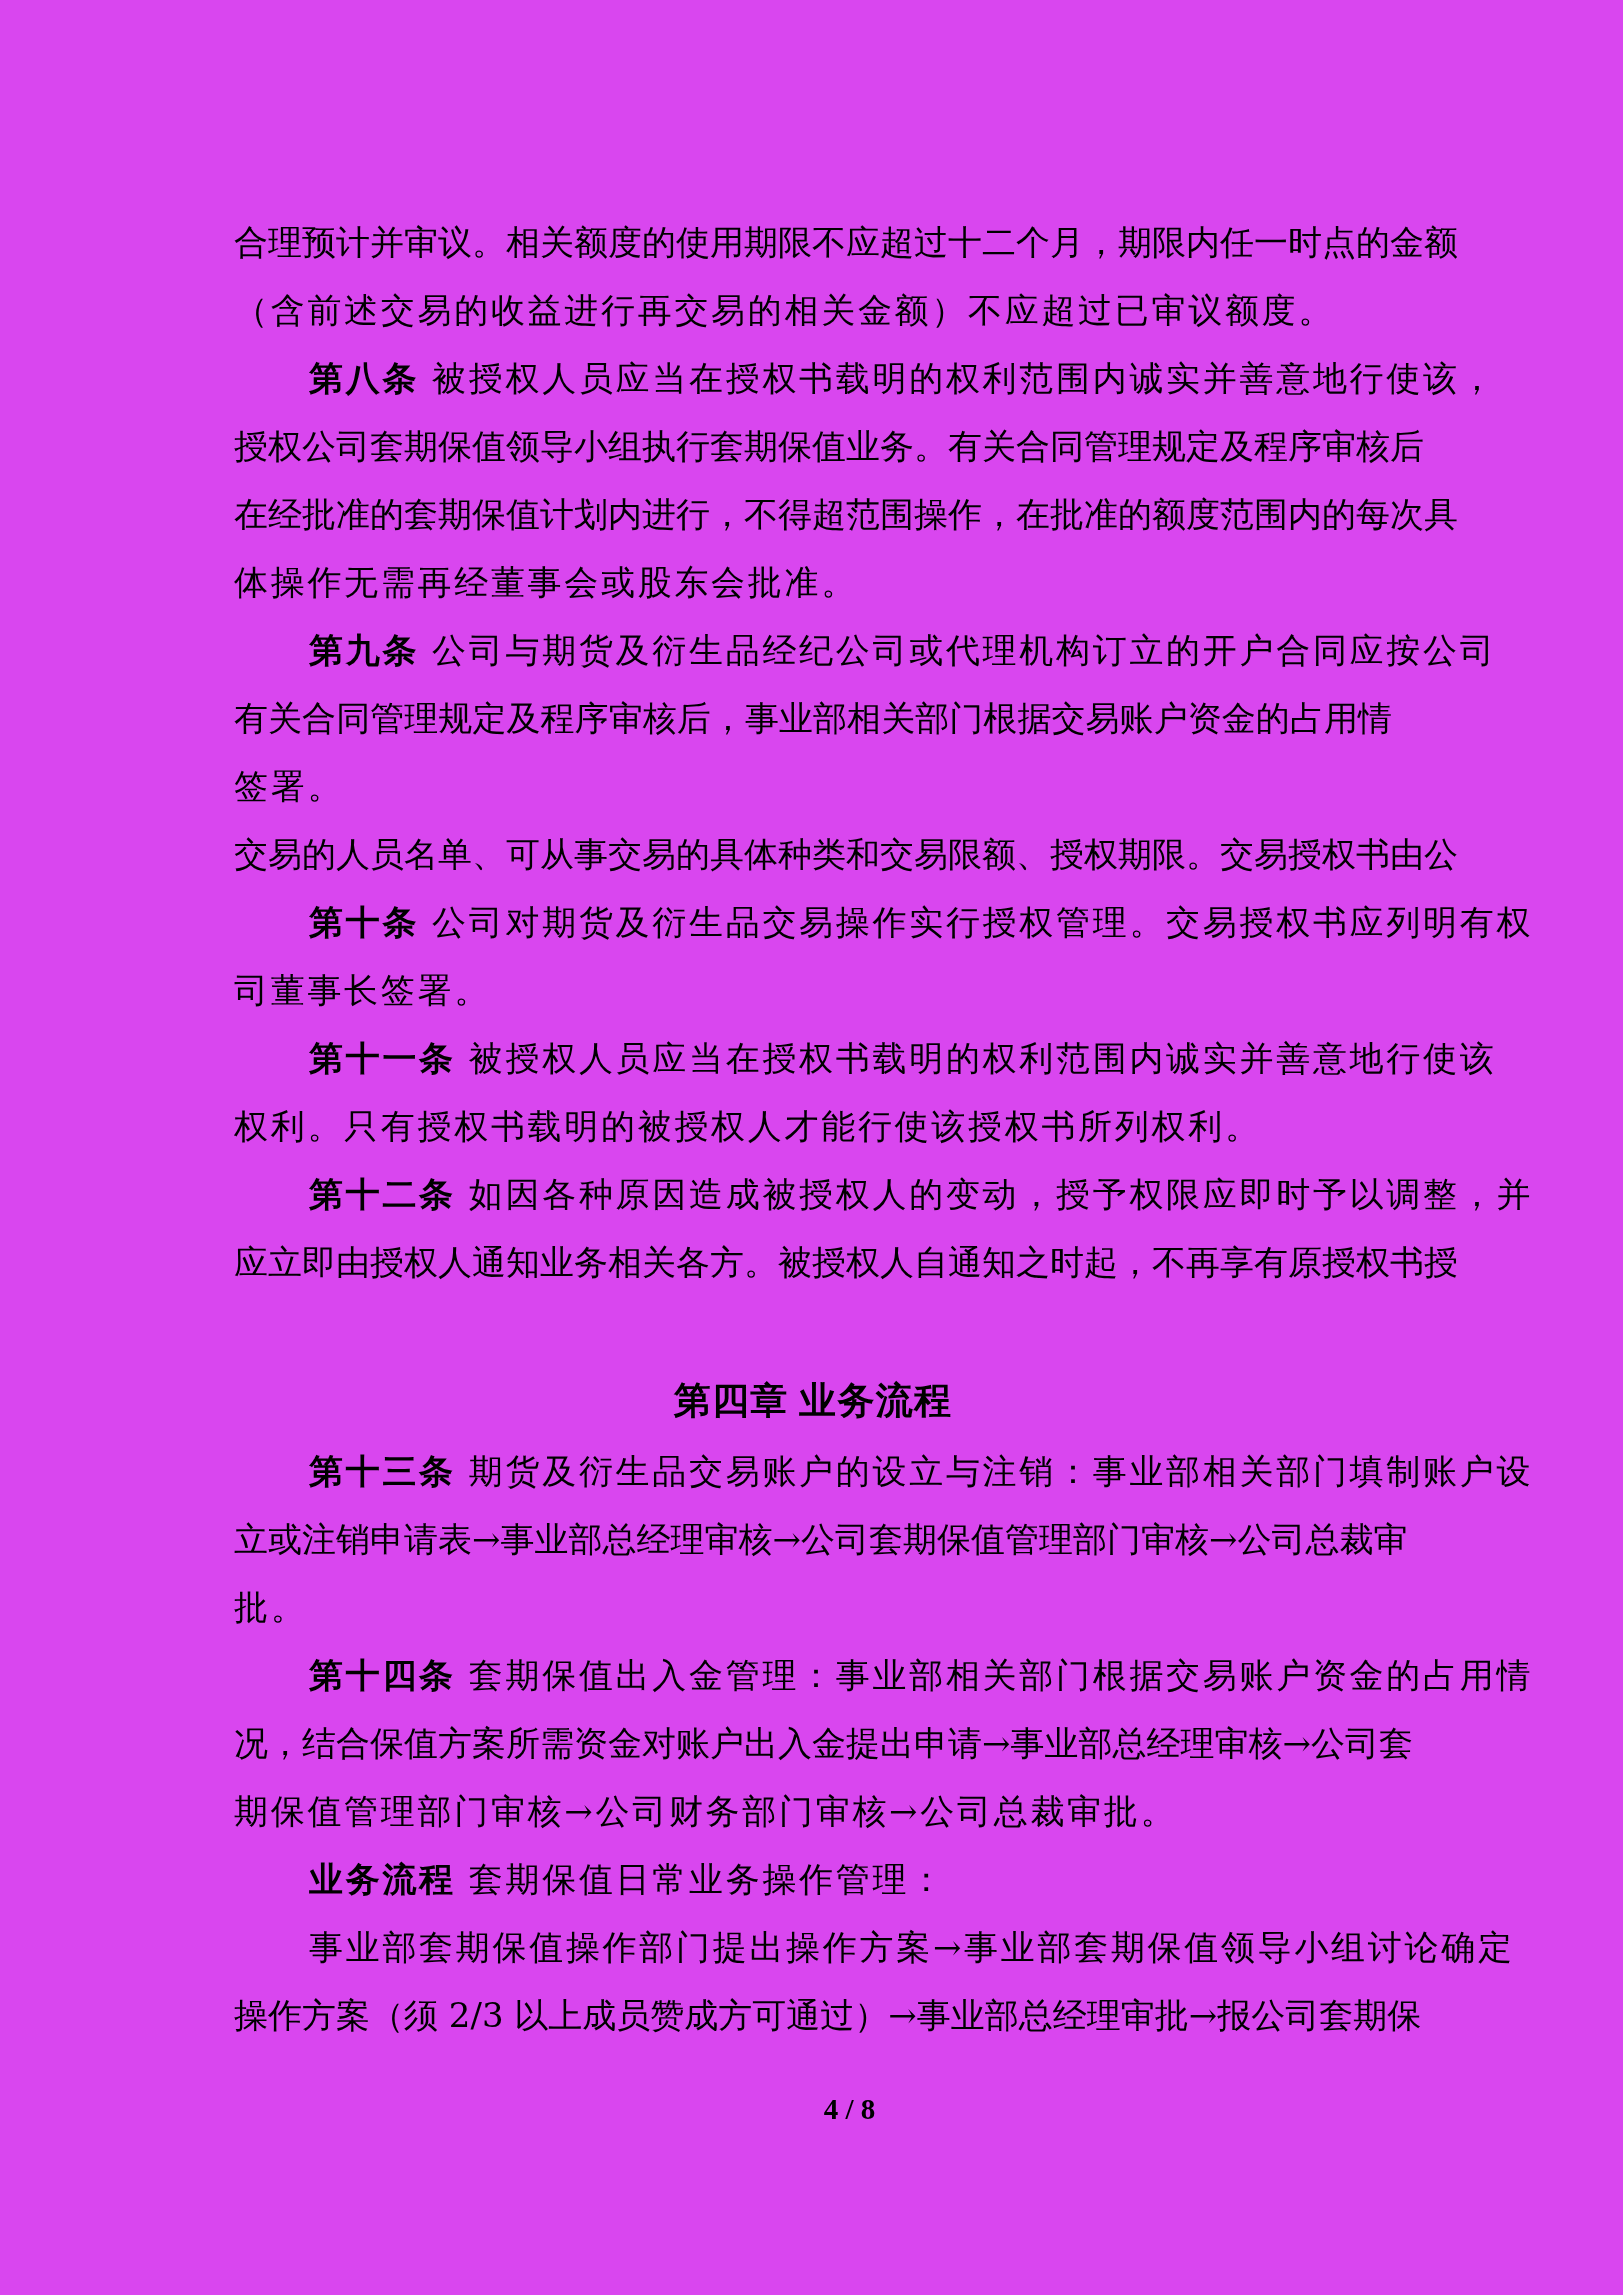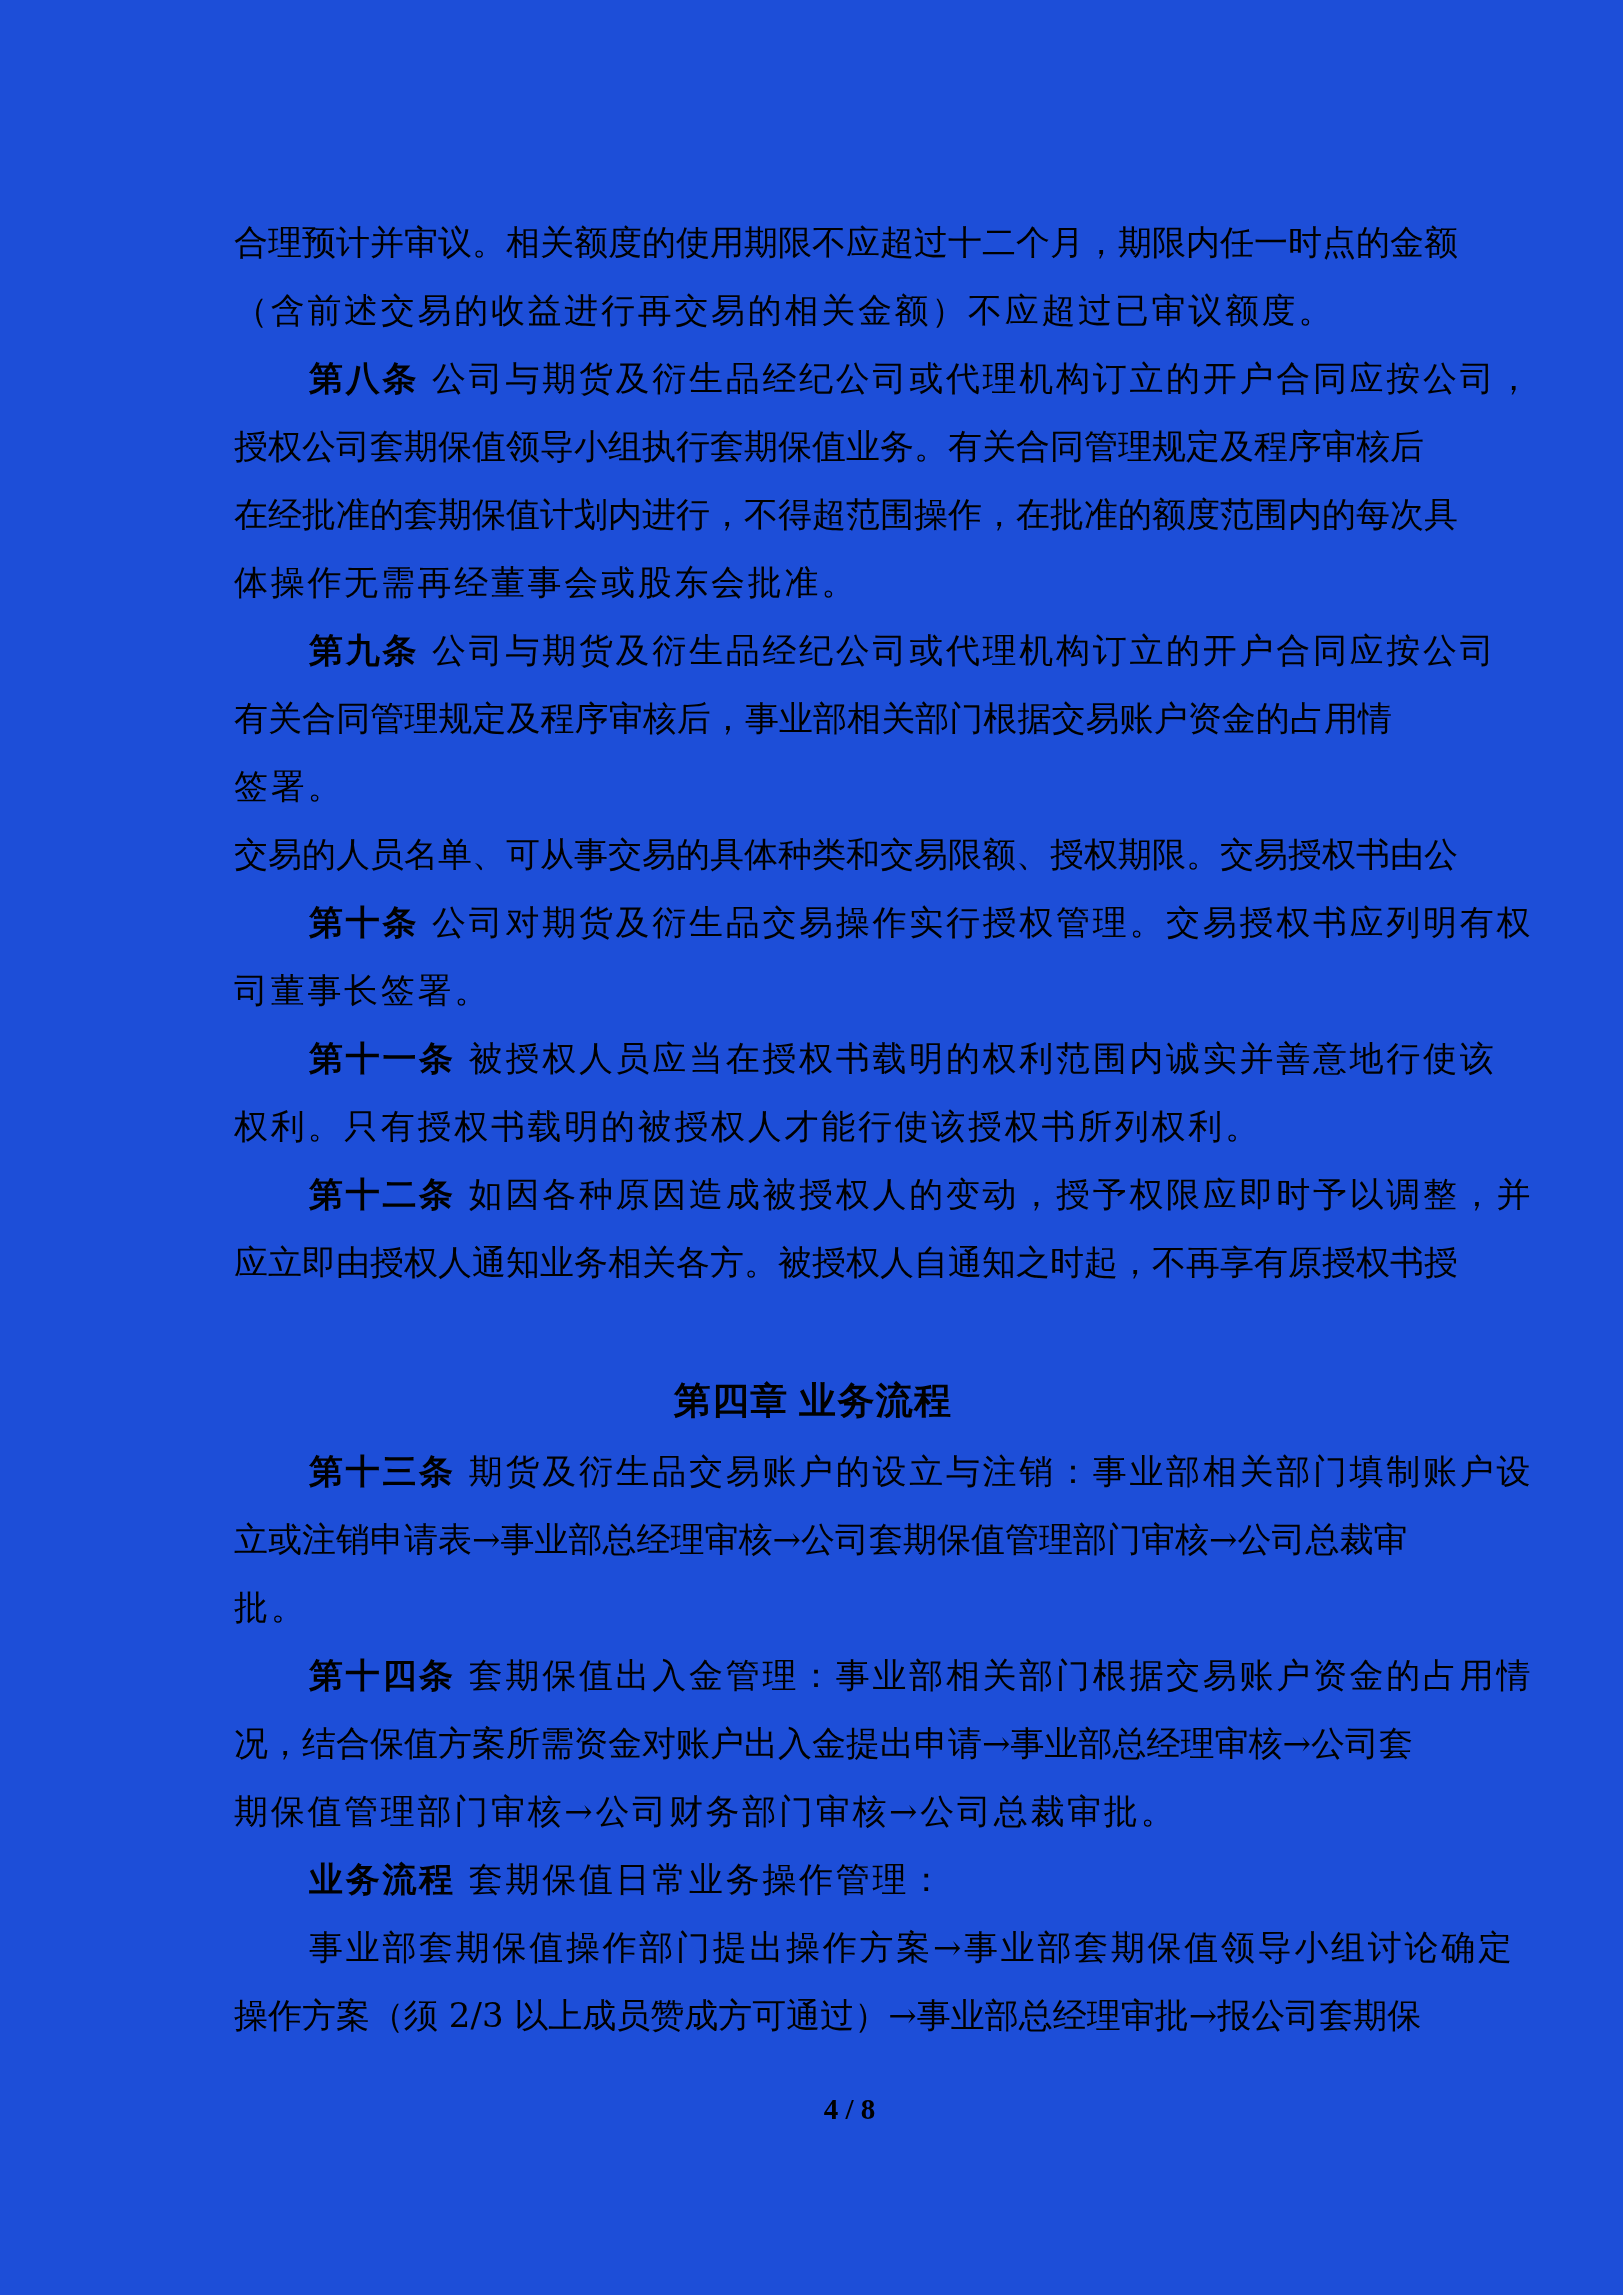--- a/index.html
+++ b/index.html
@@ -1,18 +1,18 @@
 <!DOCTYPE html>
 <html style="font-size:10.5px"><head>
 <meta charset="utf-8">
 <style>
   html, body { margin: 0; padding: 0; background: #ffffff; }
   body { width: 1623px; height: 2295px; position: relative; overflow: hidden; }
   .page {
-    position: absolute; left: 0; top: 0; width: 1623px; height: 2295px; background: #1d4ed8;
+    position: absolute; left: 0; top: 0; width: 1623px; height: 2295px; background: #d946ef;
     font-family: "DejaVu Serif", "Liberation Serif", serif; color: #000000;
   }
   .body-text {
     position: absolute; left: 234px; width: 1158px; top: 208px;
   }
   .line {
     height: 68px; line-height: 68px; font-size: 34px; white-space: nowrap;
     letter-spacing: 2.7px; overflow: visible;
   }
   .line.indent { padding-left: 75px; }
@@ -33,21 +33,21 @@
 
 <div class="page">
   <div class="body-text">
 
     <div class="paragraph">
       <div class="line justify">合理预计并审议。相关额度的使用期限不应超过十二个月，期限内任一时点的金额</div>
       <div class="line">（含前述交易的收益进行再交易的相关金额）不应超过已审议额度。</div>
     </div>
 
     <div class="paragraph">
-      <div class="line indent"><span class="art-label">第八条</span><span>公司与期货及衍生品经纪公司或代理机构订立的开户合同应按公司，</span></div>
+      <div class="line indent"><span class="art-label">第八条</span><span>被授权人员应当在授权书载明的权利范围内诚实并善意地行使该，</span></div>
       <div class="line justify">授权公司套期保值领导小组执行套期保值业务。有关合同管理规定及程序审核后</div>
       <div class="line justify">在经批准的套期保值计划内进行，不得超范围操作，在批准的额度范围内的每次具</div>
       <div class="line">体操作无需再经董事会或股东会批准。</div>
     </div>
 
     <div class="paragraph">
       <div class="line indent"><span class="art-label">第九条</span><span>公司与期货及衍生品经纪公司或代理机构订立的开户合同应按公司</span></div>
       <div class="line justify">有关合同管理规定及程序审核后，事业部相关部门根据交易账户资金的占用情</div>
       <div class="line">签署。</div>
     </div>

